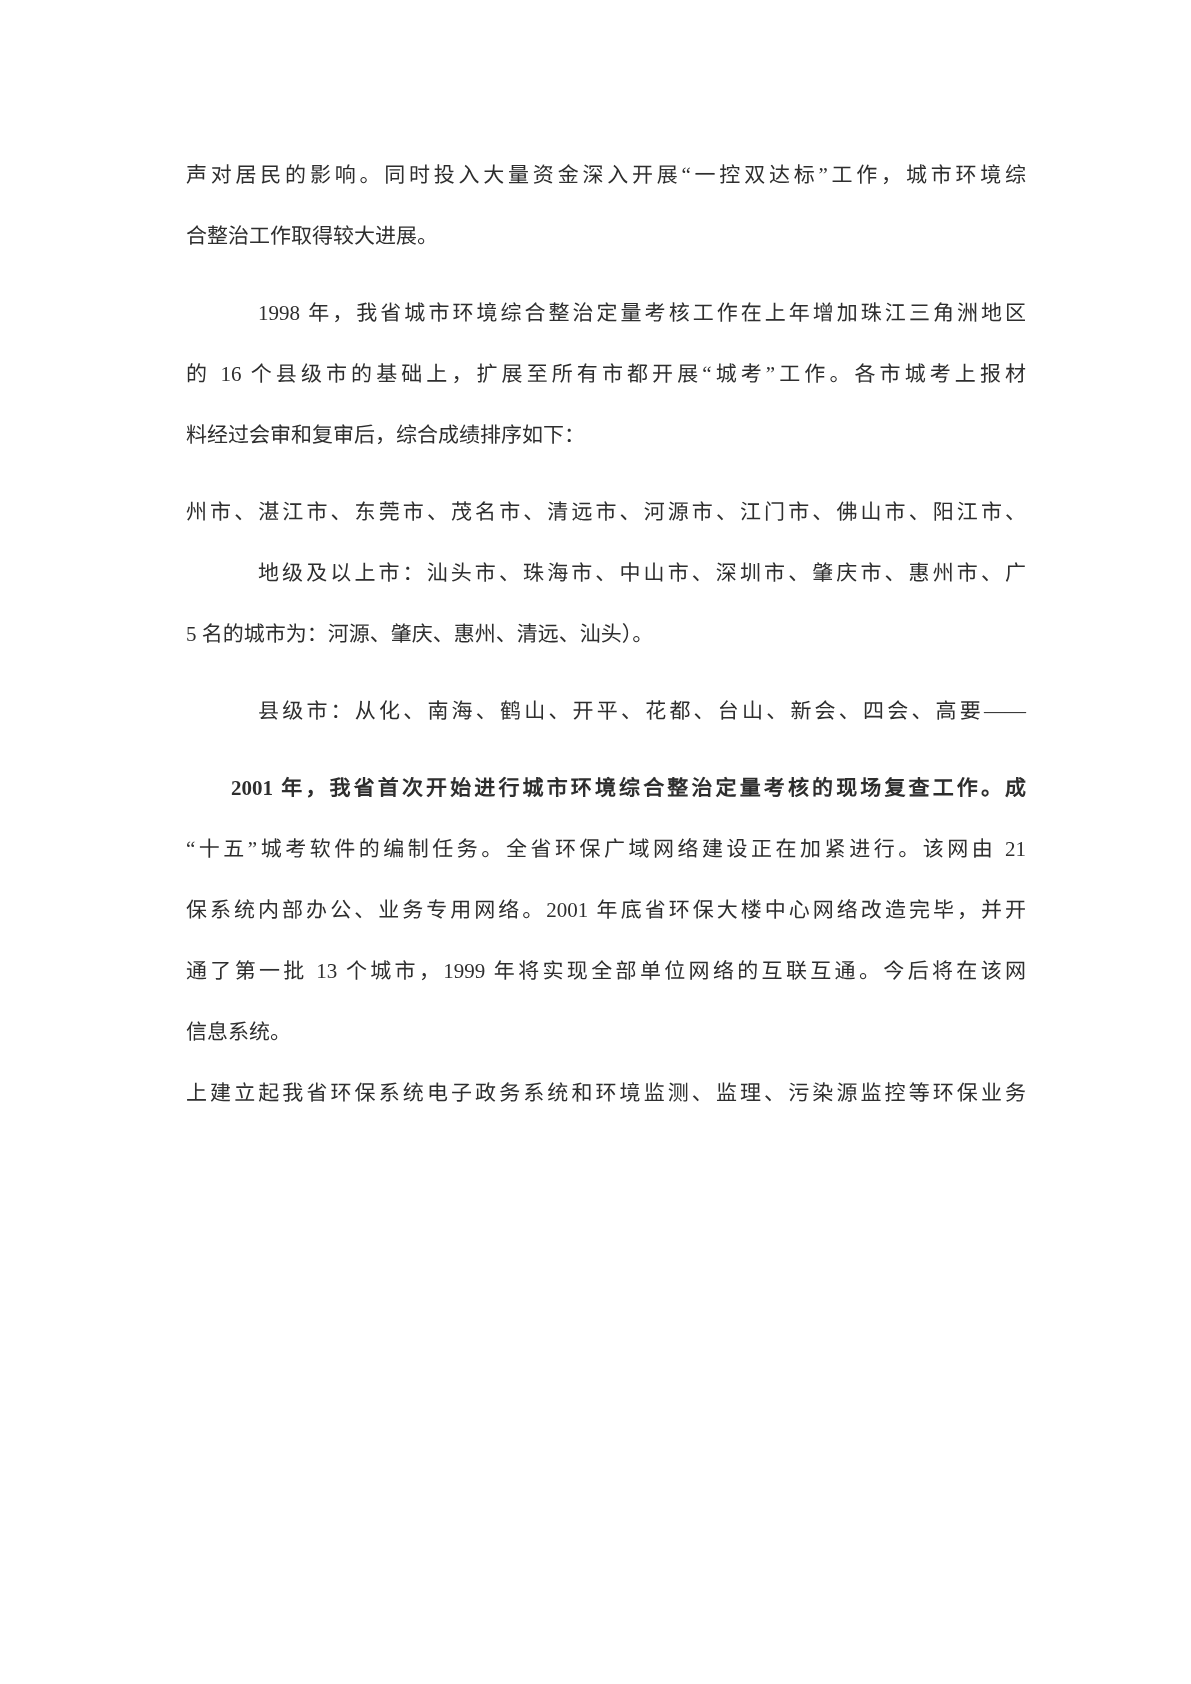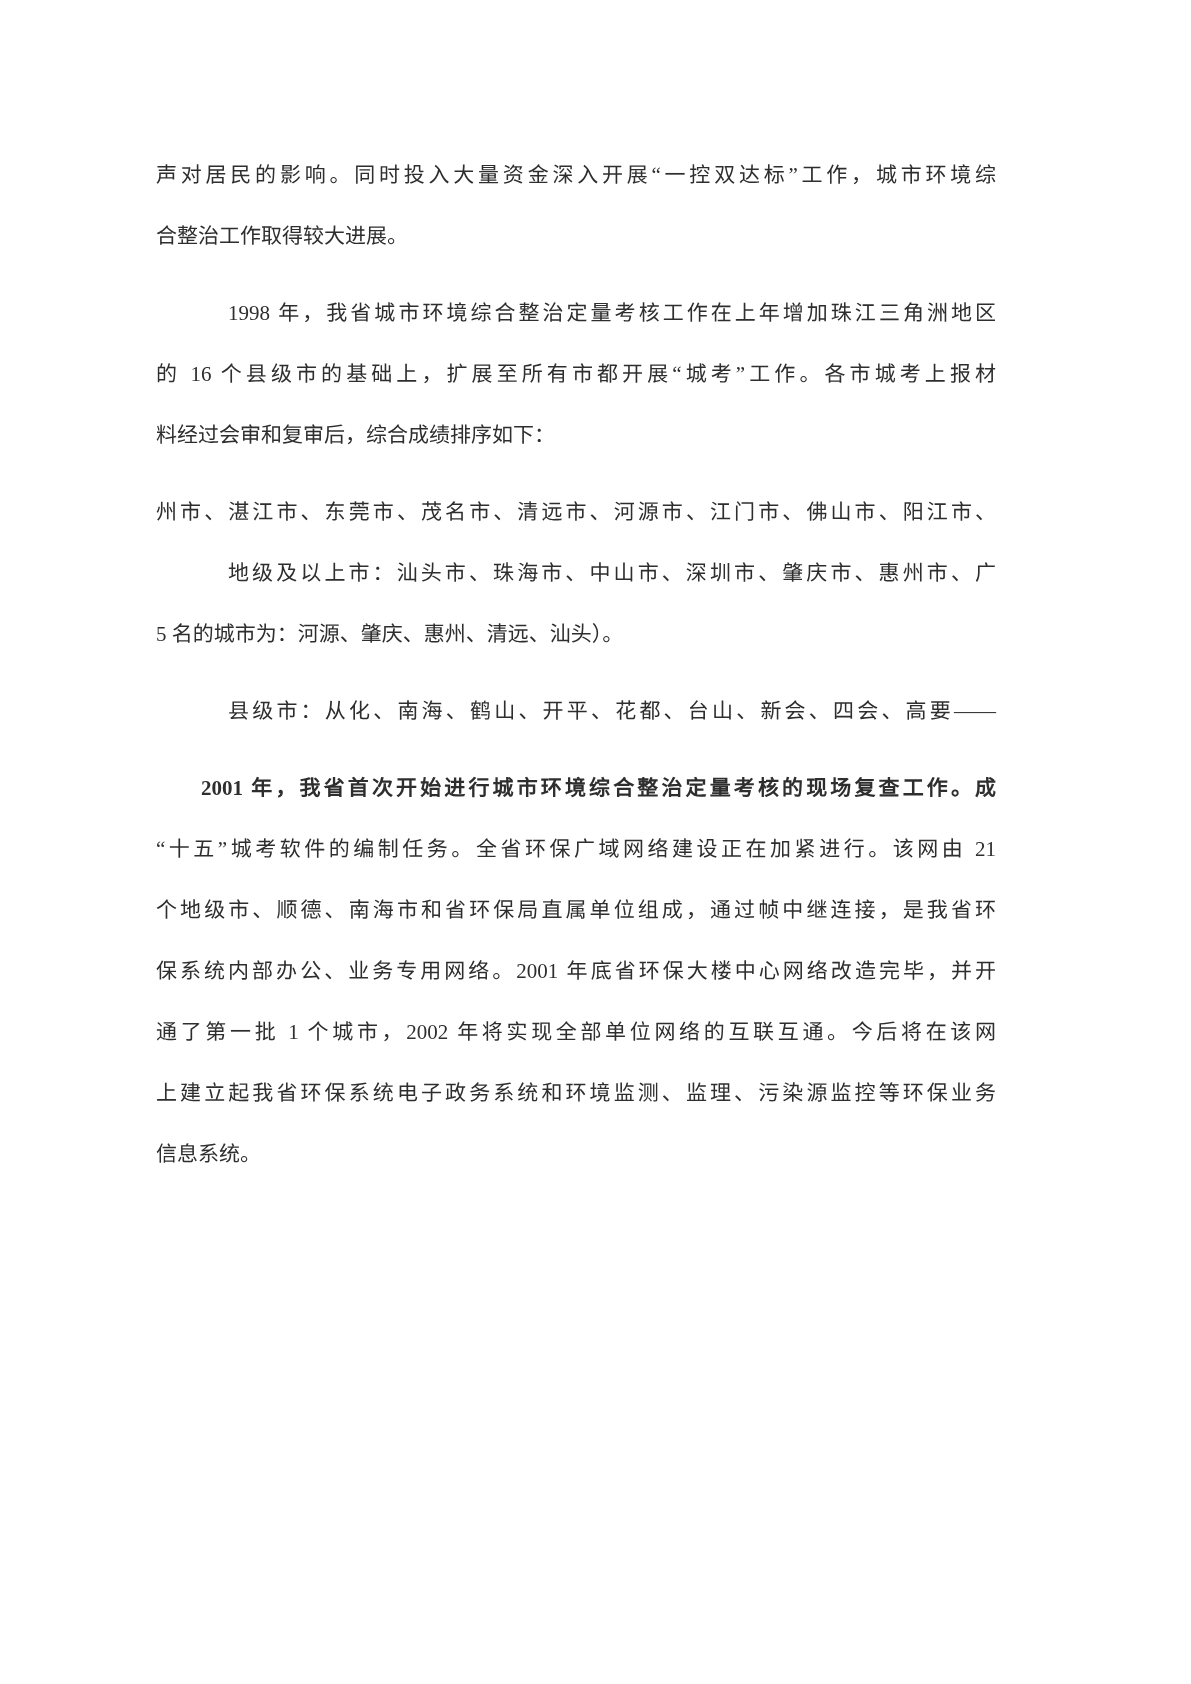--- a/index.html
+++ b/index.html
@@ -10,21 +10,21 @@
   .page {
     position: relative;
     width: 1191px;
     height: 1684px;
     background: #ffffff;
     overflow: hidden;
     font-family: "Liberation Serif", "DejaVu Serif", serif;
   }
   .content {
     position: absolute;
-    left: 156px;
+    left: 186px;
     top: 145px;
     width: 840px;
   }
   .para {
     margin: 0 0 16px 0;
   }
   .line {
     font-size: 21px;
     line-height: 61px;
     color: #2e2e2e;
@@ -63,21 +63,20 @@
     </div>
 
     <div class="para">
       <div class="line ind-72">县级市：从化、南海、鹤山、开平、花都、台山、新会、四会、高要——</div>
     </div>
 
 
     <div class="para">
       <div class="line ind-45">2001 年，我省首次开始进行城市环境综合整治定量考核的现场复查工作。成</div>
       <div class="line">“十五”城考软件的编制任务。全省环保广域网络建设正在加紧进行。该网由 21</div>
-      <div class="line">个地级市、顺德、南海市和省环保局直属单位组成，通过帧中继连接，是我省环</div>
       <div class="line">保系统内部办公、业务专用网络。2001 年底省环保大楼中心网络改造完毕，并开</div>
-      <div class="line">通了第一批 1 个城市，2002 年将实现全部单位网络的互联互通。今后将在该网</div>
+      <div class="line">通了第一批 13 个城市，1999 年将实现全部单位网络的互联互通。今后将在该网</div>
+      <div class="line last">信息系统。</div>
       <div class="line">上建立起我省环保系统电子政务系统和环境监测、监理、污染源监控等环保业务</div>
-      <div class="line last">信息系统。</div>
     </div>
 
   </div>
 </div>
 
 </body></html>

